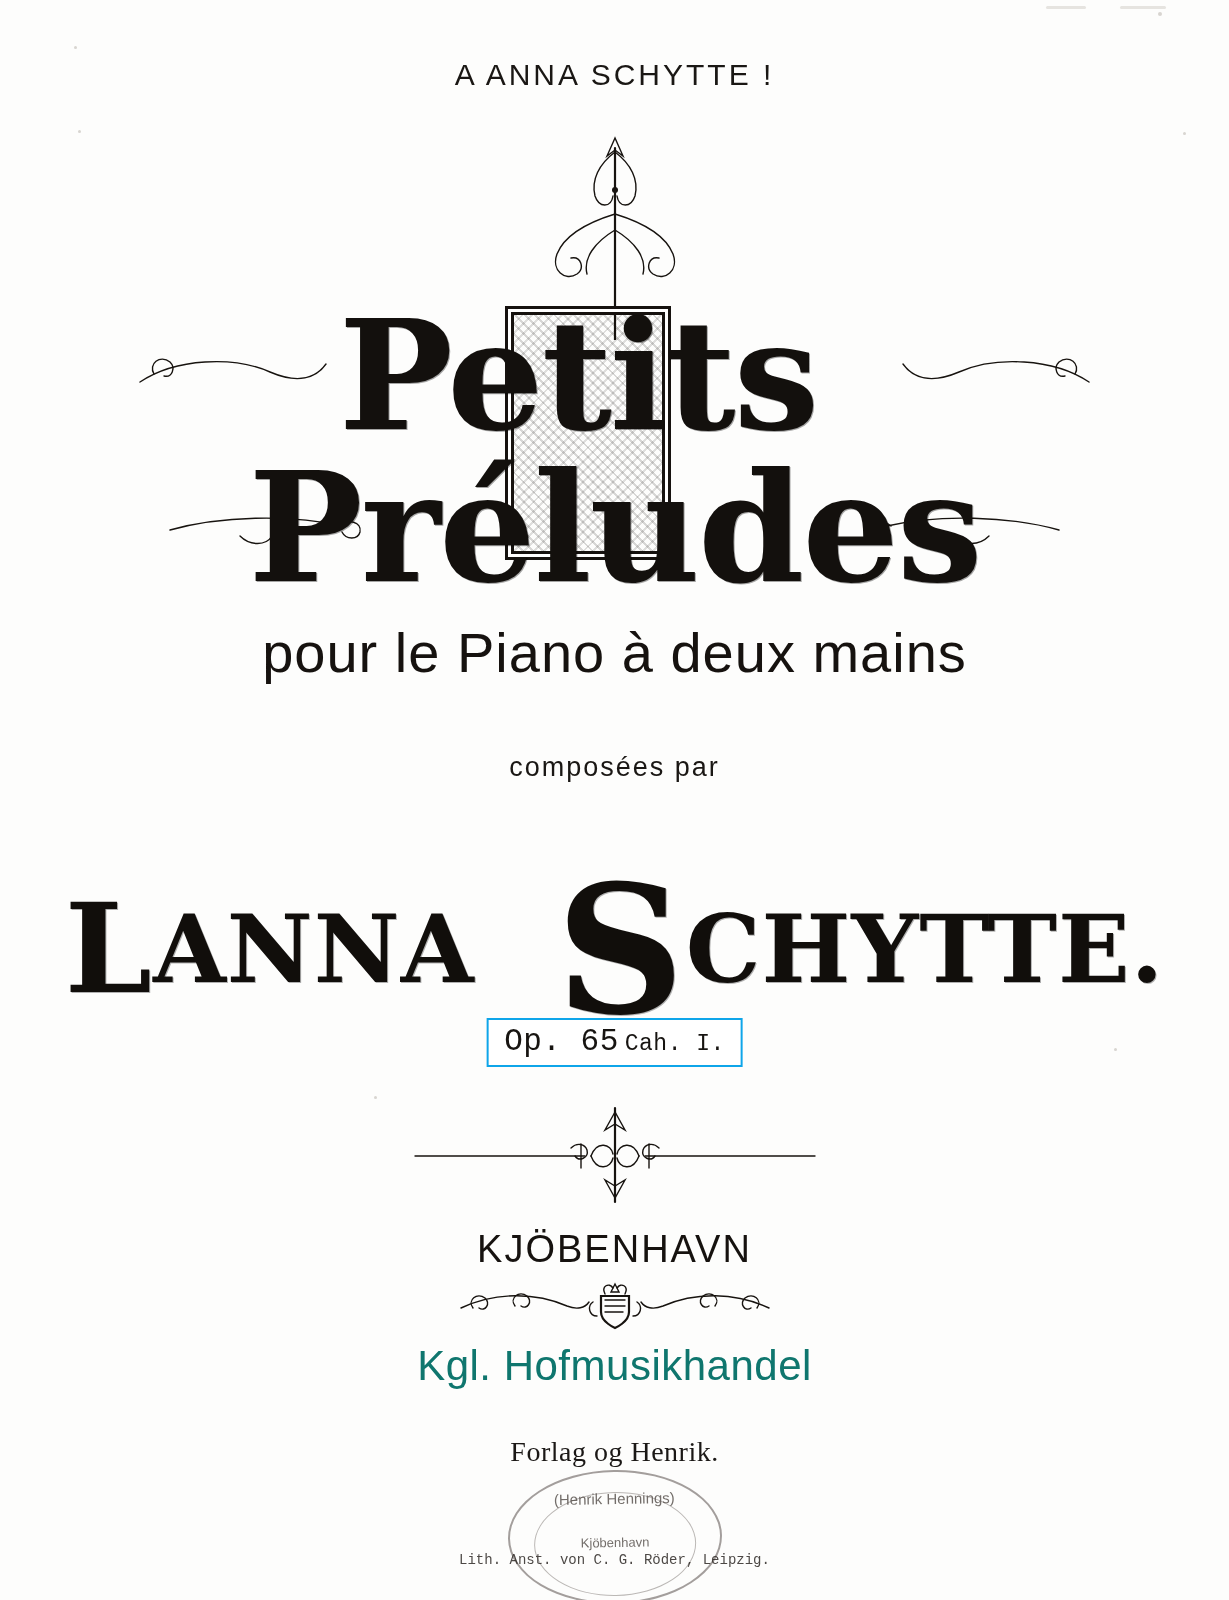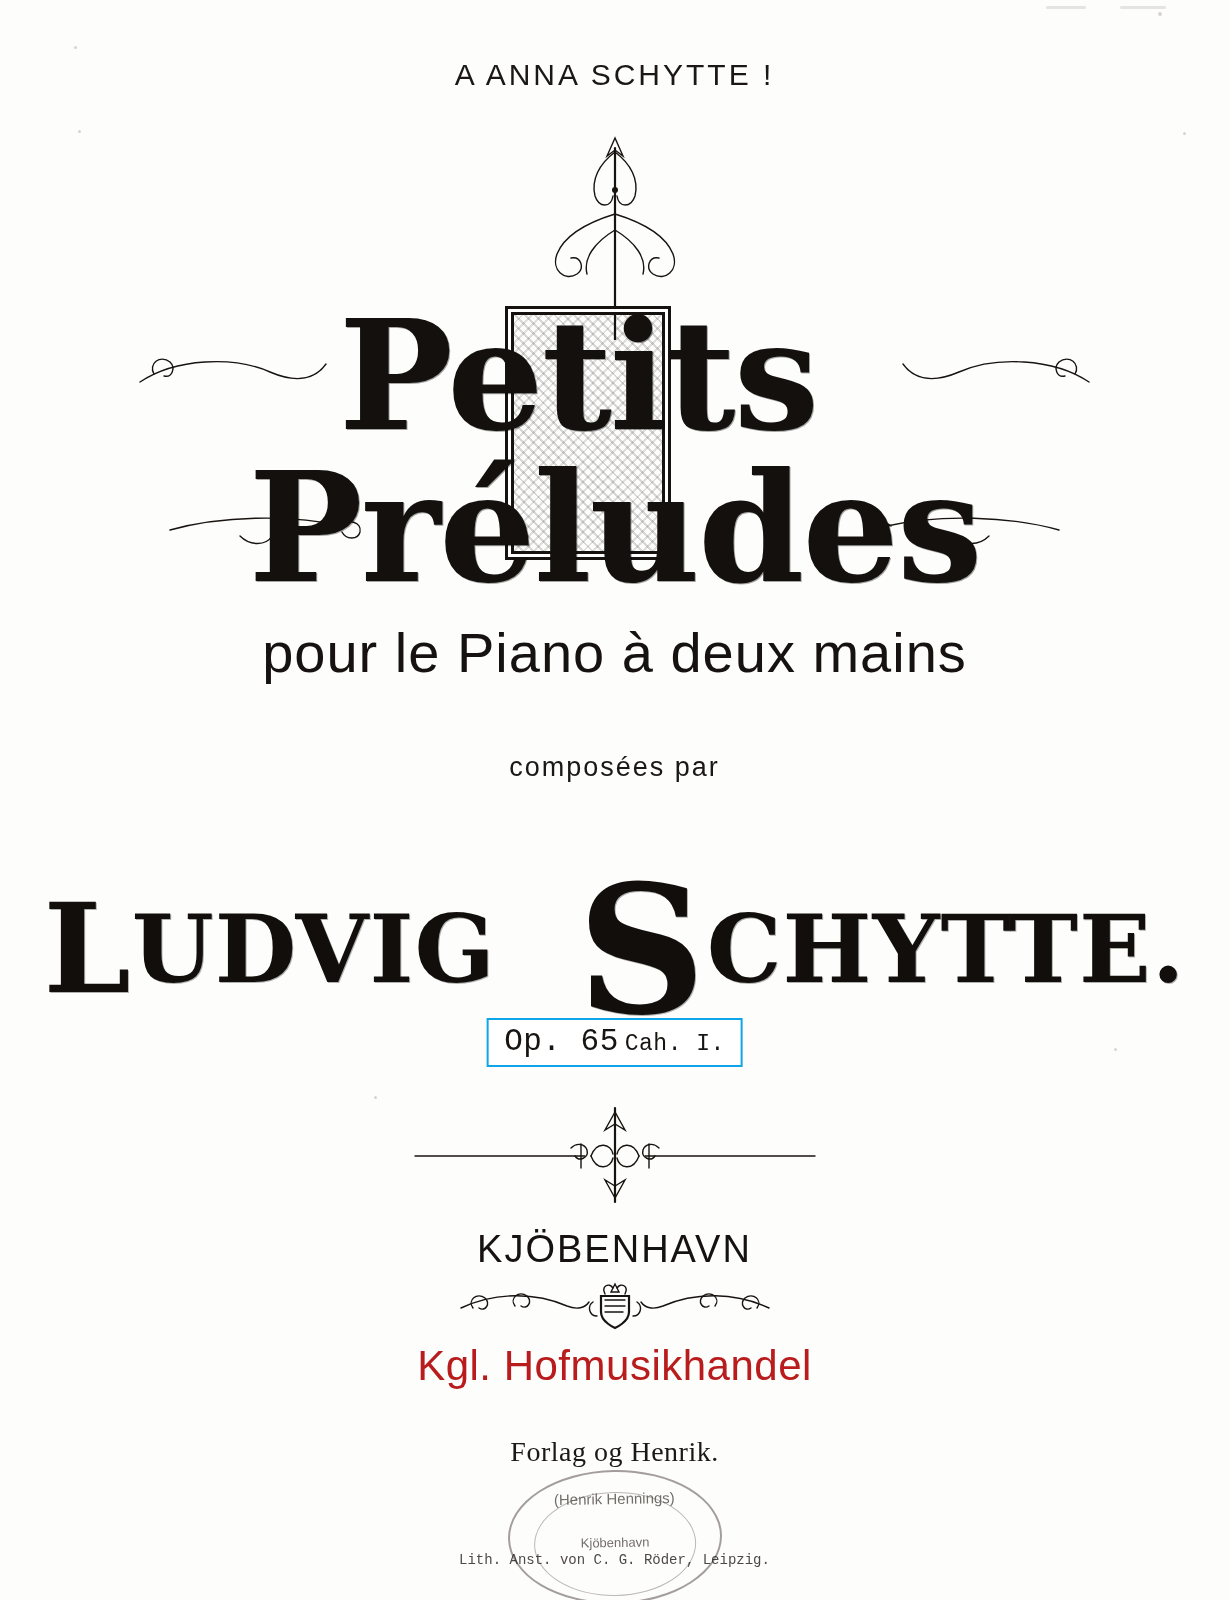--- a/index.html
+++ b/index.html
@@ -184,21 +184,21 @@
     transform: translateX(-50%);
     top: 1278px;
     width: 320px;
     height: 56px;
   }
   .publisher {
     top: 1342px;
     font-family: "Liberation Sans", sans-serif;
     font-size: 42px;
     letter-spacing: .5px;
-    color: #b91c1c;
+    color: #0f766e;
   }
   .publisher-sub {
     top: 1396px;
     font-family: "Liberation Sans", sans-serif;
     font-size: 26px;
     letter-spacing: 1px;
     color: #1b1816;
   }
   .publisher-note {
     top: 1436px;
@@ -308,21 +308,21 @@
     <span class="main-title">
       <span>Petits</span>
       <span style="display:inline-block;width:22px;"></span>
       <span>Préludes</span>
     </span>
   </div>
 
   <div class="centered composed-by">composées par</div>
 
   <div class="centered composer">
-    <span class="cap">L</span><span>UDVIG</span>
+    <span class="cap">L</span><span>ANNA</span>
     <span style="display:inline-block;width:14px;"></span>
     <span class="swash-s">S</span><span>CHYTTE.</span>
   </div>
 
   <div class="opus">
     <span>Op. 65</span><span class="cah">Cah. I.</span>
   </div>
 
   <div class="divider">
     <svg width="420" height="110" viewBox="0 0 420 110">

